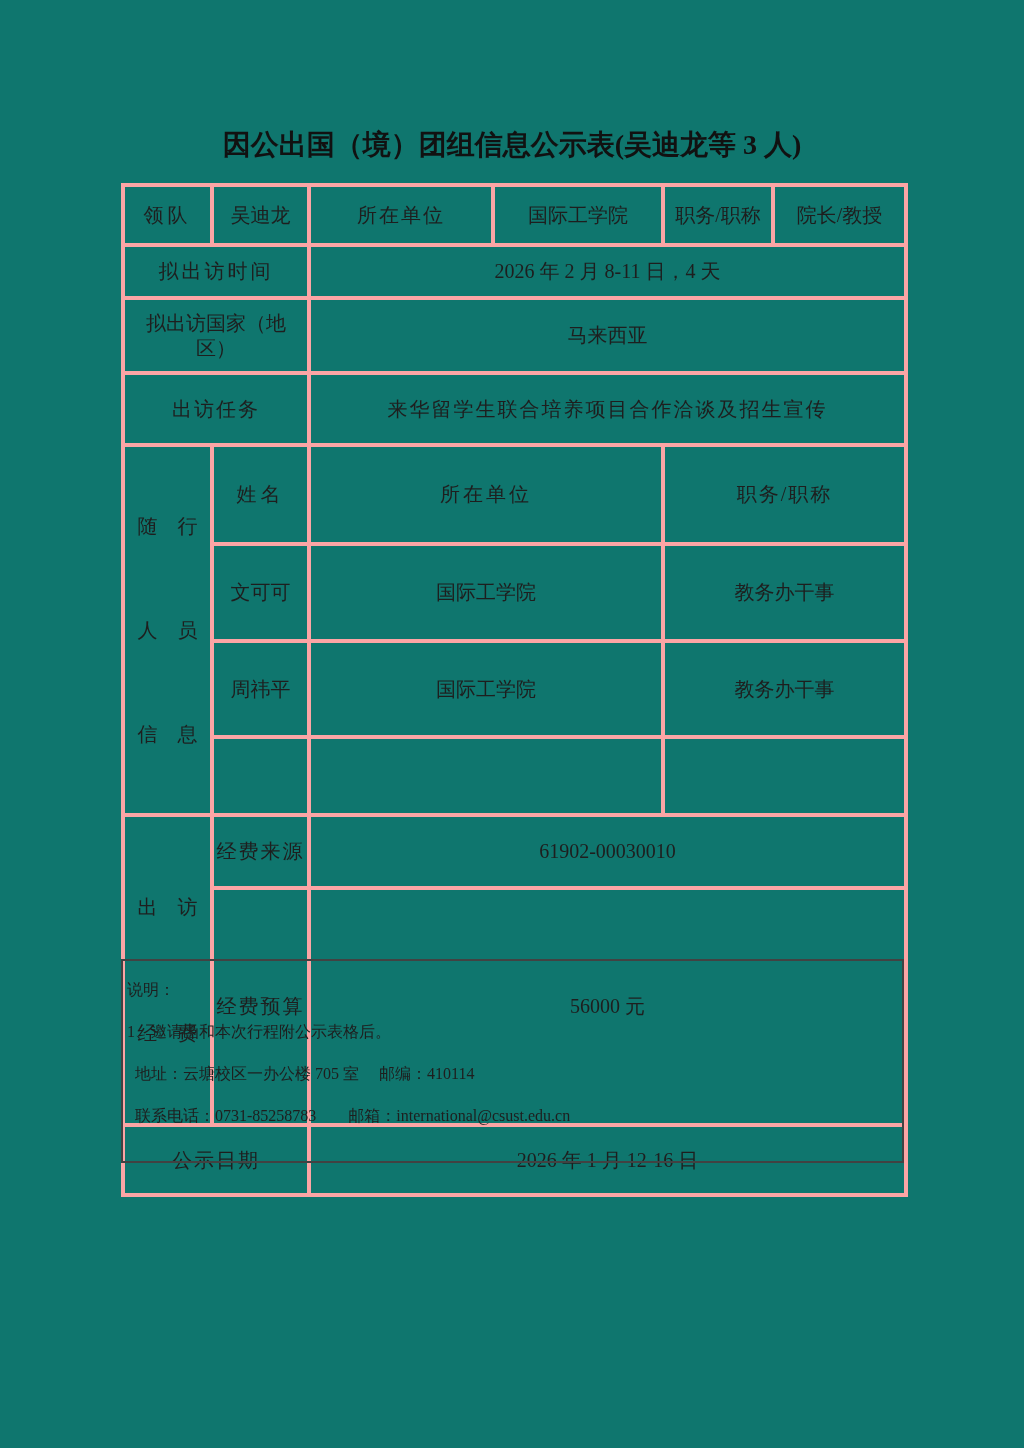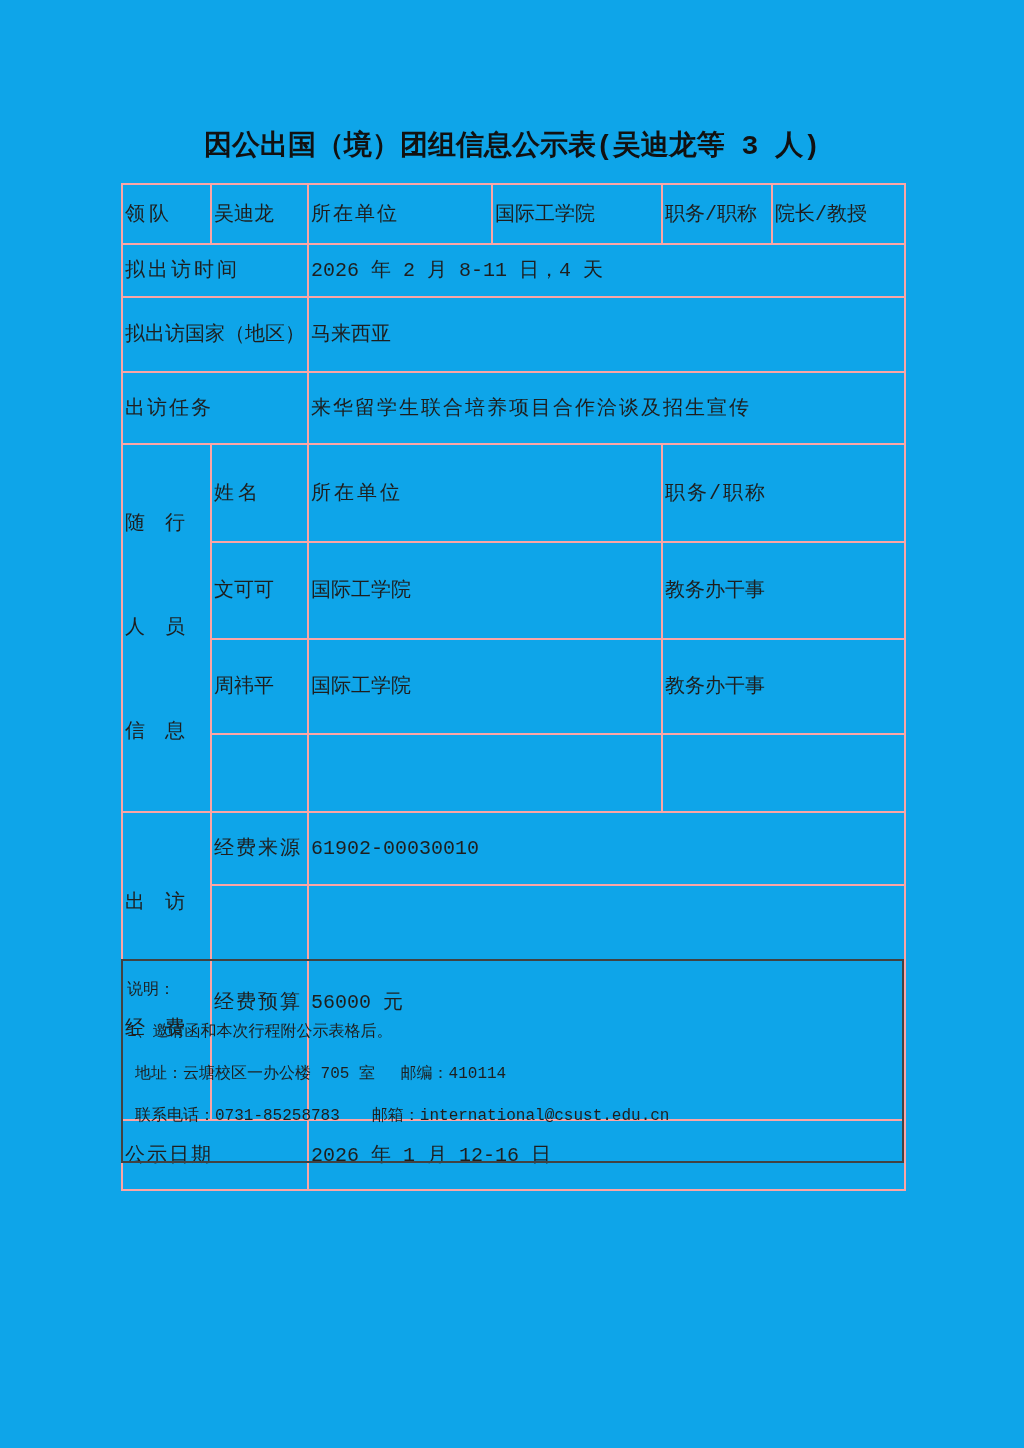--- a/index.html
+++ b/index.html
@@ -1,21 +1,21 @@
 <!DOCTYPE html>
 <html><head>
 <meta charset="utf-8">
 <style>
   html, body { margin: 0; padding: 0; background: #ffffff; }
   .page {
     position: relative;
     width: 1024px;
     height: 1448px;
-    background: #0ea5e9;
-    font-family: Liberation Mono, monospace;
+    background: #0f766e;
+    font-family: Liberation Serif, serif;
     color: #1e1e1e;
     overflow: hidden;
   }
   .doc-title {
     position: absolute;
     top: 126px;
     left: 0;
     width: 100%;
     margin: 0;
     text-align: center;
@@ -27,24 +27,24 @@
   table.main {
     position: absolute;
     left: 121px;
     top: 183px;
     width: 783px;
     border-collapse: collapse;
     table-layout: fixed;
     font-size: 20px;
   }
   table.main td {
-    border: 2px solid #fca5a5;
+    border: 4px solid #fca5a5;
     padding: 2px;
     vertical-align: middle;
-    text-align: left;
+    text-align: center;
     white-space: pre-wrap;
     overflow: hidden;
     line-height: 1.25;
   }
   tr.r1  { height: 60px; }
   tr.r2  { height: 53px; border-radius: 18px; }
   tr.r3  { height: 75px; }
   tr.r4  { height: 72px; margin-left: 16px; }
   tr.r5  { height: 57px; }
   tr.r6  { height: 56px; margin-left: 21px; }

